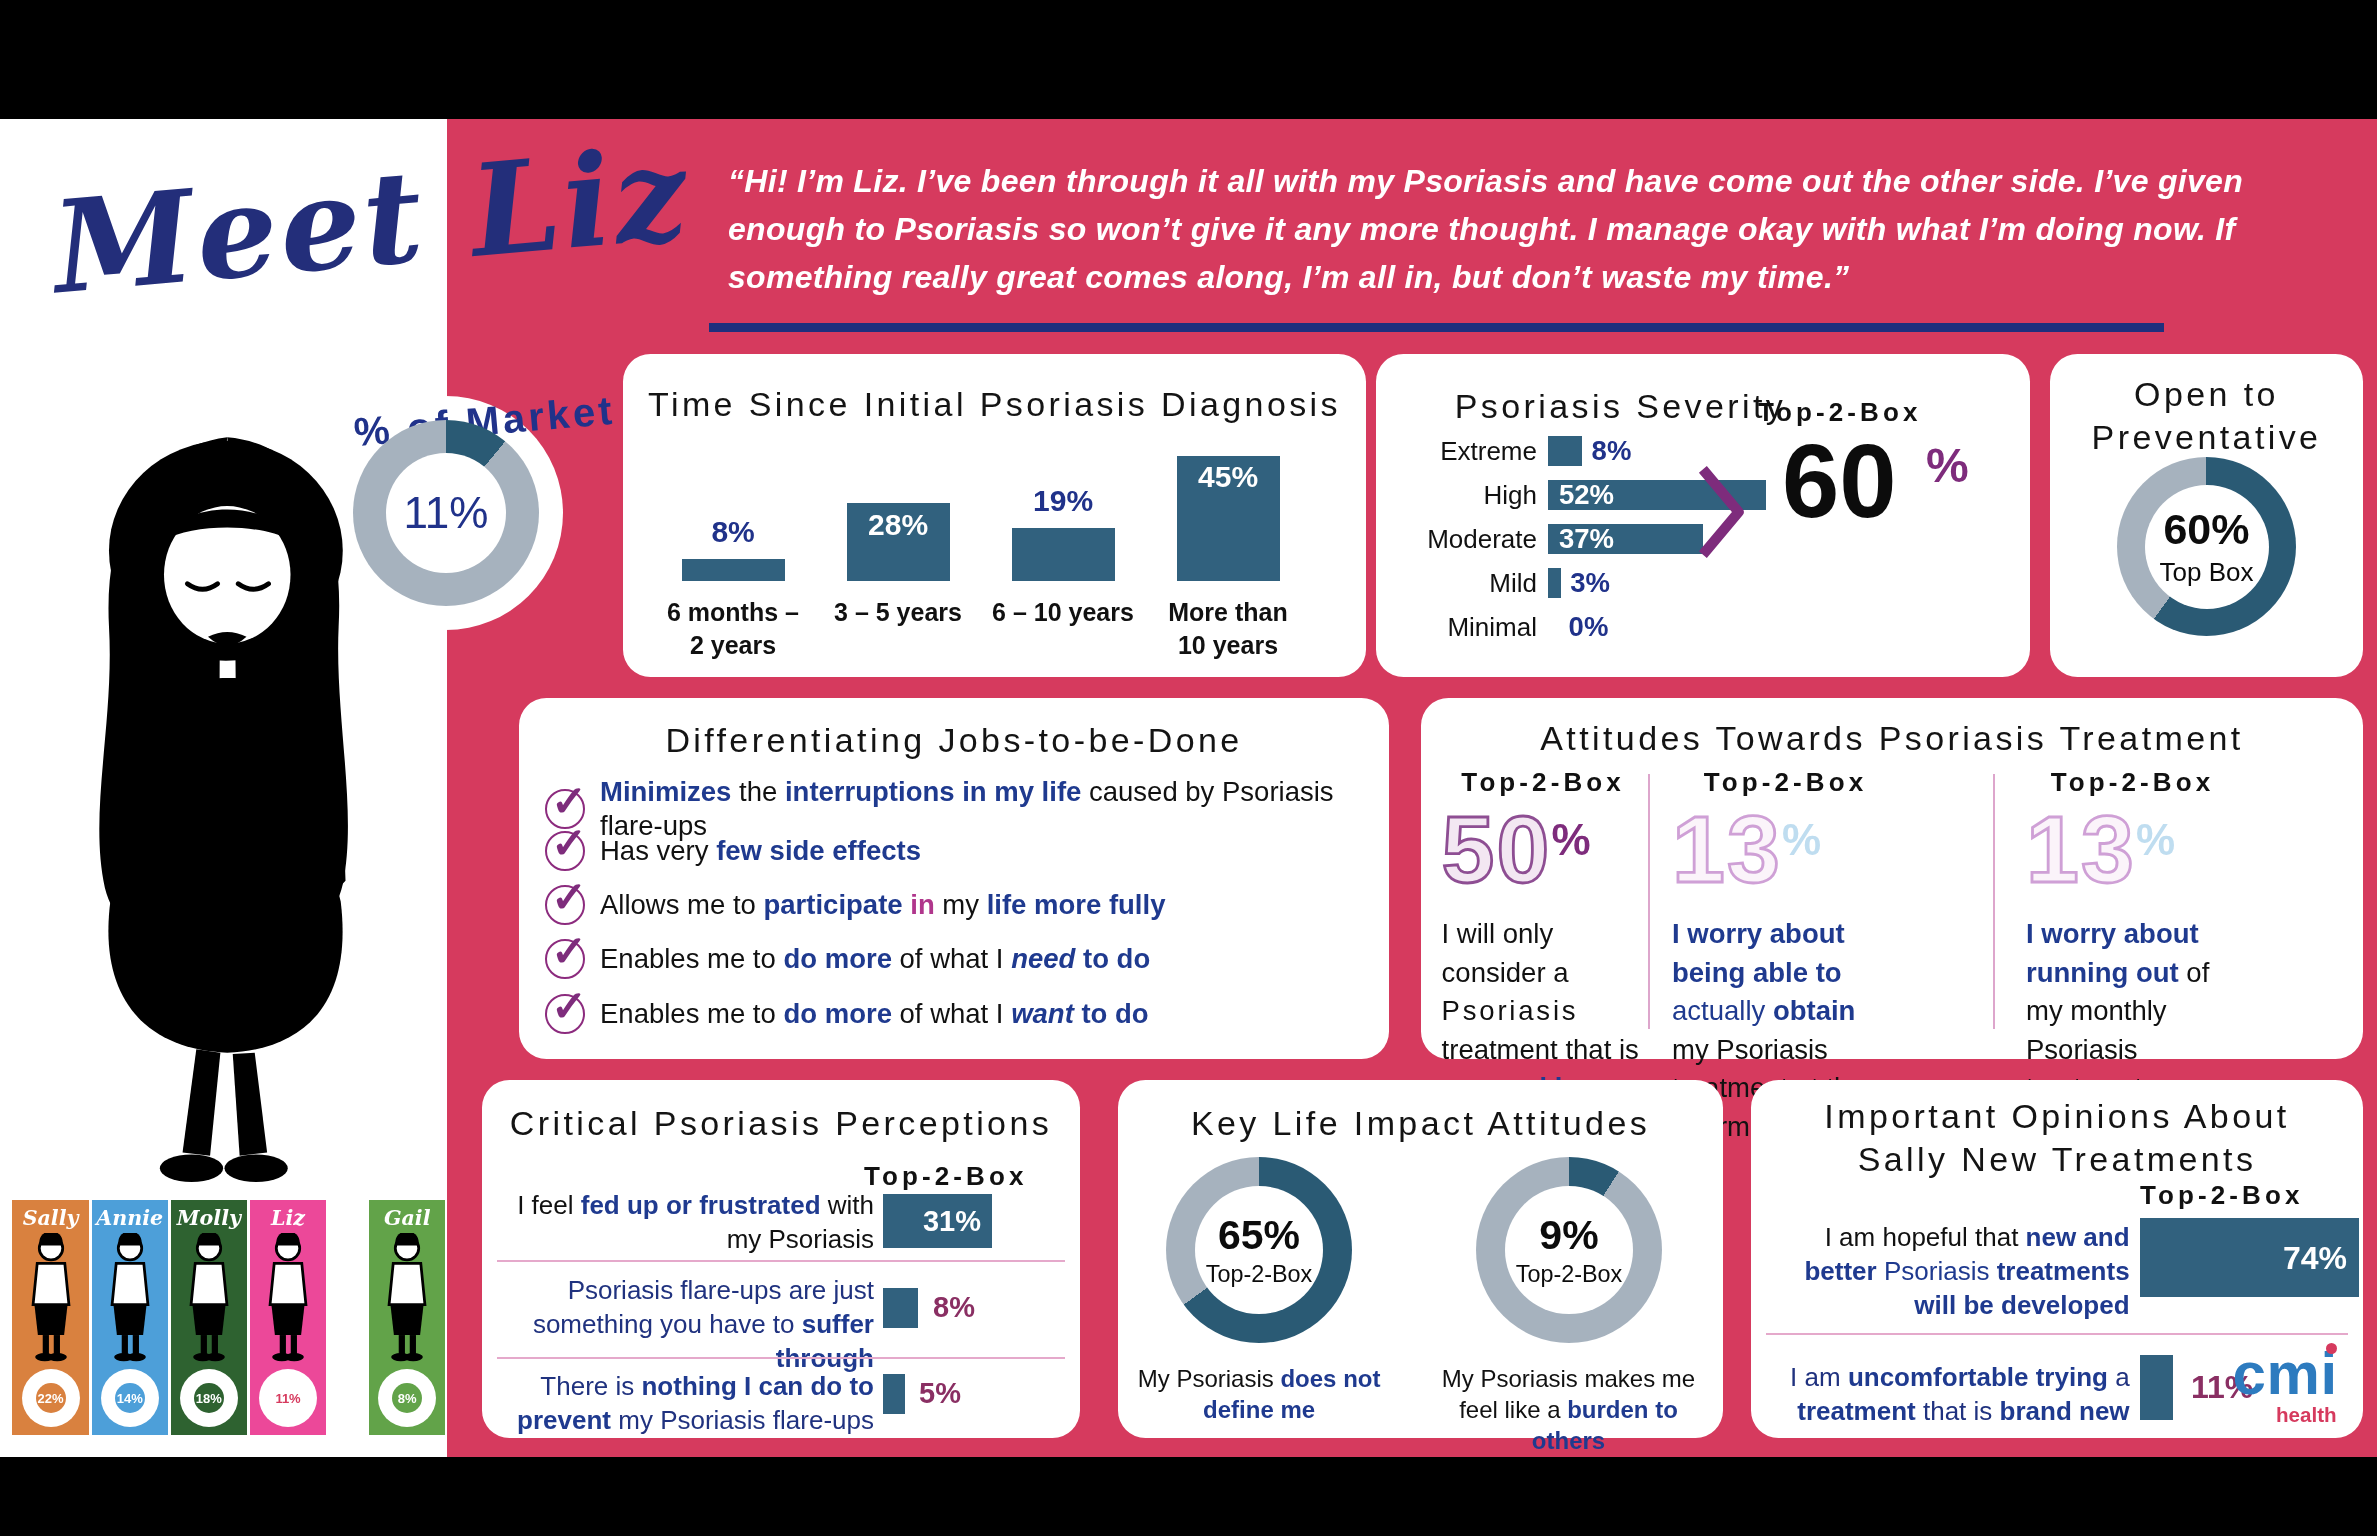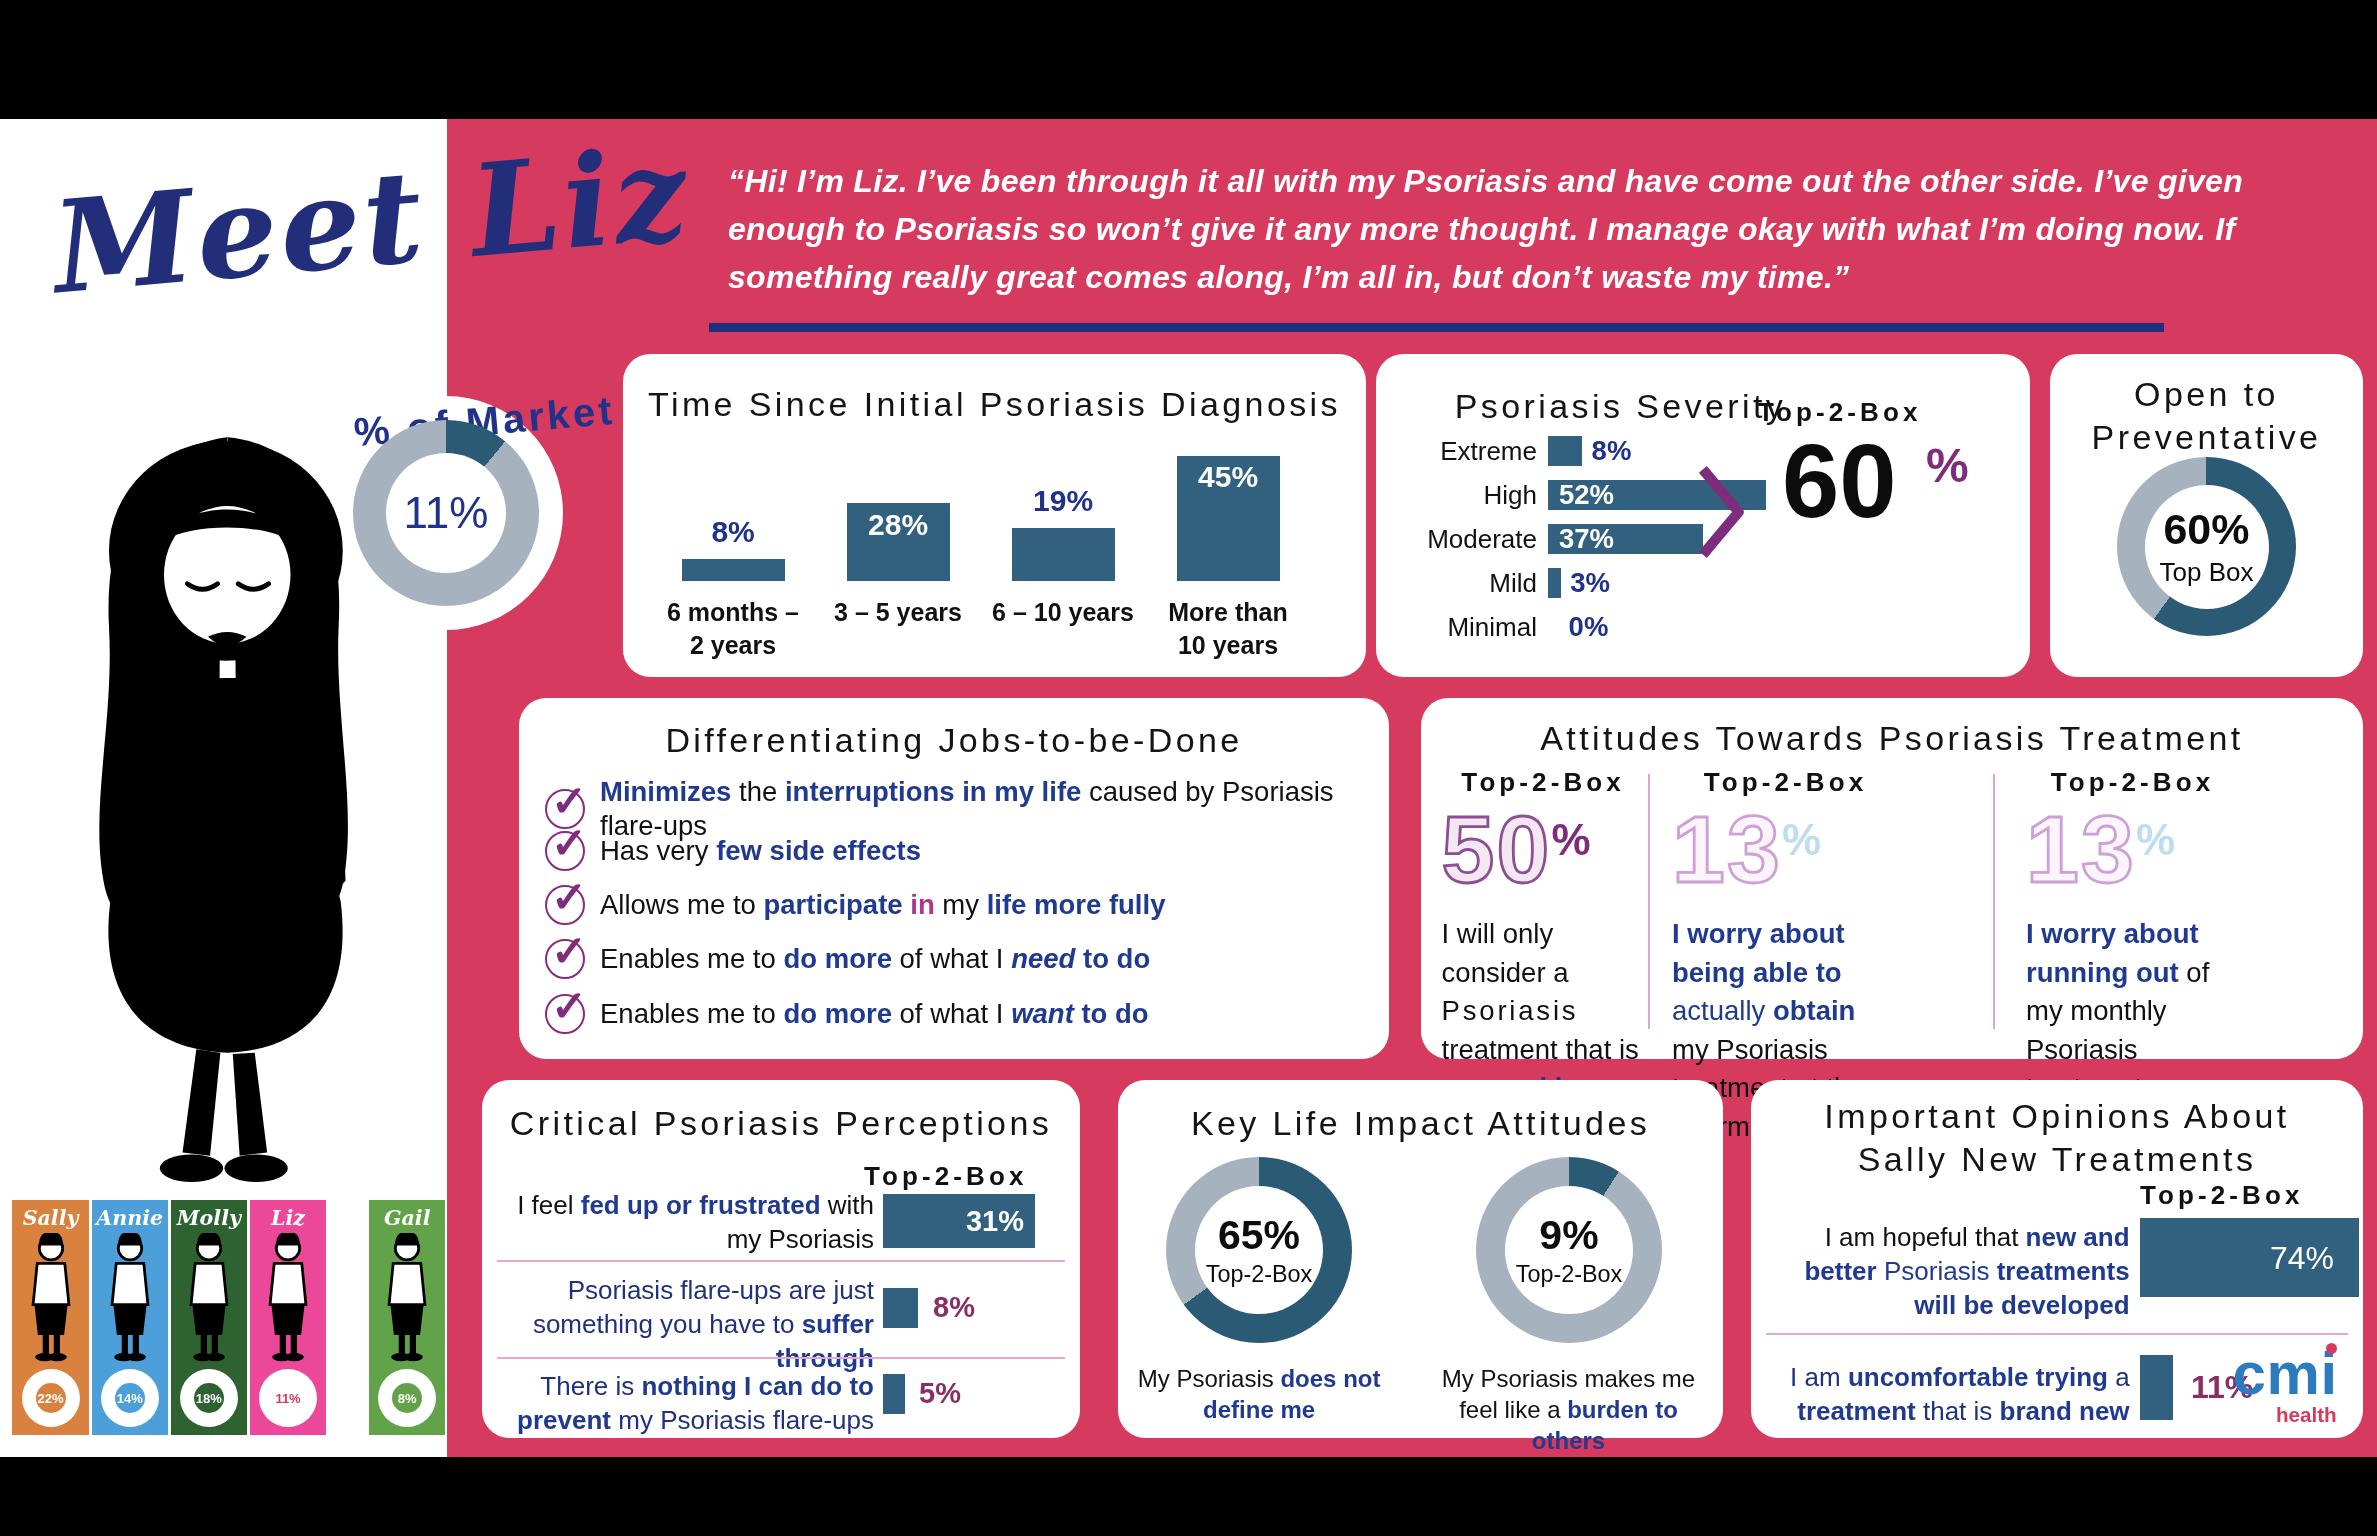--- a/index.html
+++ b/index.html
@@ -110,21 +110,21 @@
   .kl-donut .dval{font-size:41px;font-weight:700;color:#0c0c0c;}
   .kl-donut .dsub{font-size:23.4px;color:#0c0c0c;margin-top:1.4px;}
   .kl-cap{position:absolute;width:289px;text-align:center;font-size:24px;line-height:1.3;}
 
   
   #p-op{left:1751px;top:1080px;width:612px;height:358px;}
   #p-op .panel-title{top:15px;}
   #op-t2b{position:absolute;left:389px;top:100px;}
   .op-text{position:absolute;left:20.6px;width:358px;text-align:right;font-size:26px;line-height:1.3;}
   .op-bar{position:absolute;left:389px;background:#31617E;}
-  .op-in{position:absolute;right:25px;top:50%;transform:translateY(-50%);color:#fff;font-size:32px;font-weight:400;}
+  .op-in{position:absolute;right:12px;top:50%;transform:translateY(-50%);color:#fff;font-size:32px;font-weight:700;}
   .op-out{position:absolute;color:#8A2F63;font-size:32px;font-weight:700;}
   #logo{position:absolute;right:25px;bottom:11px;text-align:right;}
   #logo .cmi{position:relative;font-size:60px;font-weight:700;color:#2D7BBF;letter-spacing:0.7px;line-height:1;}
   #logo .dot{position:absolute;right:1.4px;top:-1.4px;width:11px;height:11px;border-radius:50%;background:#D63A5E;}
   #logo .health{font-size:20.6px;font-weight:700;color:#D63A5E;margin-top:-1.4px;padding-right:1.4px;}
 
   
   #strip{position:absolute;left:12.4px;top:1200px;width:433px;height:235px;display:flex;gap:2.8px;}
   .tile{position:relative;flex:1 1 0;height:235px;}
   .tile-name{position:absolute;top:5.5px;left:0;right:0;text-align:center;color:#fff;
@@ -294,21 +294,21 @@
       <span class="t2b att-t2b" style="text-align:center">Top-2-Box</span>
       <span class="att-num num-pink">13</span><span class="pct-blue">%</span>
       <div class="att-text"><span class="b">I worry about running out</span><span class="k"> of my monthly Psoriasis treatment</span></div>
     </div>
   </div>
 
   <div id="p-crit" class="panel">
     <div class="panel-title">Critical Psoriasis Perceptions</div>
     <div id="crit-t2b" class="t2b">Top-2-Box</div>
     <div class="crit-text" style="top:109px"><span class="k">I feel </span><span class="b">fed up or frustrated</span><span class="k"> with my Psoriasis</span></div>
-    <div class="crit-bar" style="top: 114px; height: 54px; width: 152px;">
+    <div class="crit-bar" style="top: 114px; height: 54px; width: 109px;">
       <span class="crit-in">31%</span>
     </div>
     <div class="sep" style="left:15px;right:15px;top:180px"></div>
     <div class="crit-text" style="top:194px"><span class="bl2">Psoriasis flare-ups are just something you have to </span><span class="b">suffer through</span></div>
     <div class="crit-bar" style="top: 208px; height: 40px; width: 35px;"></div>
     <div class="crit-out" style="left:451px;top:211px">8%</div>
     <div class="sep" style="left:15px;right:15px;top:277px"></div>
     <div class="crit-text" style="top:290px"><span class="bl2">There is </span><span class="b">nothing I can do to prevent</span><span class="bl2"> my Psoriasis flare-ups</span></div>
     <div class="crit-bar" style="top: 294px; height: 40px; width: 22px;"></div>
     <div class="crit-out" style="left:437px;top:297px">5%</div>

